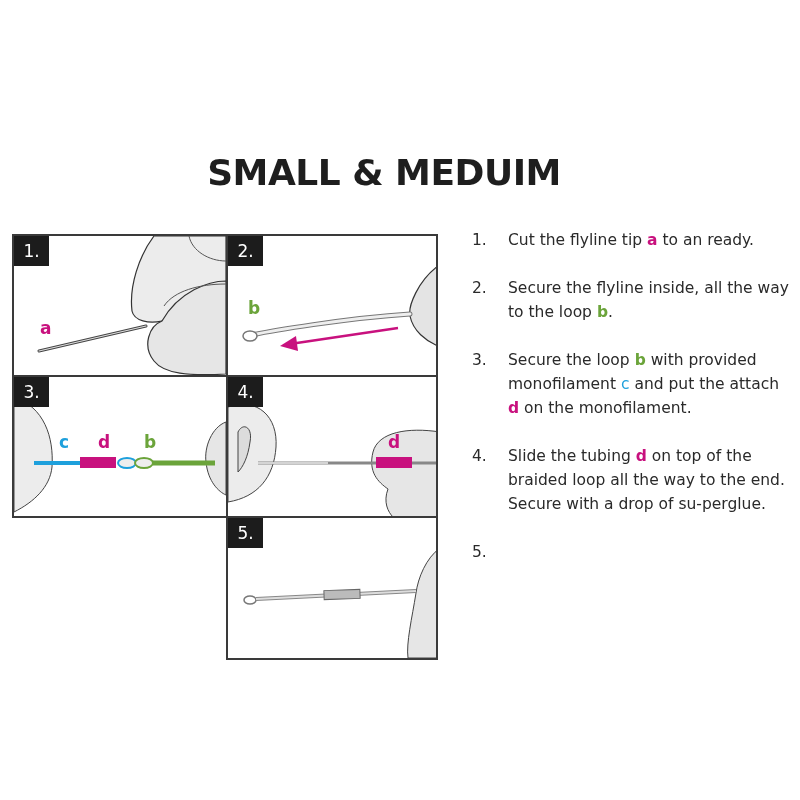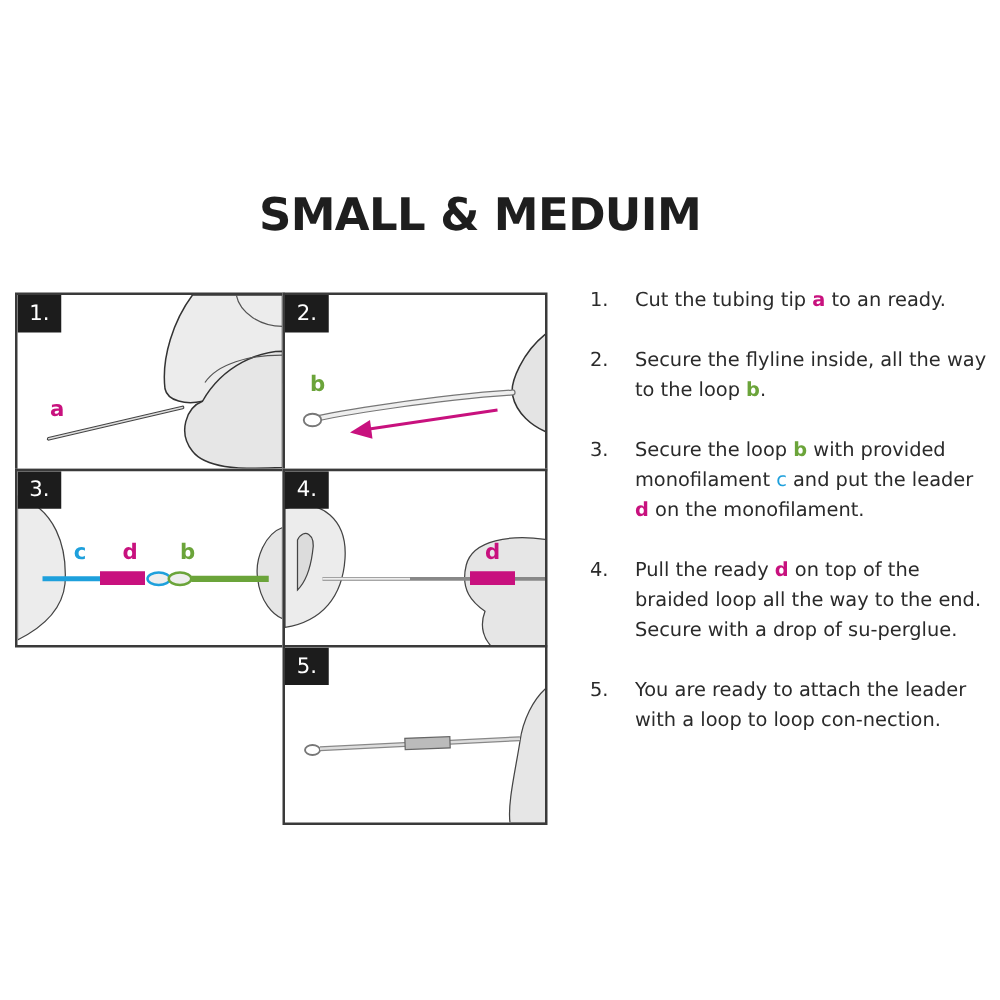--- a/index.html
+++ b/index.html
@@ -85,31 +85,30 @@
     <ellipse cx="22" cy="82" rx="6" ry="4" fill="#fff" stroke="#777" stroke-width="1.5"></ellipse>
     <line x1="28" y1="81" x2="188" y2="73" stroke="#888" stroke-width="4"></line>
     <line x1="28" y1="81" x2="188" y2="73" stroke="#ddd" stroke-width="2"></line>
     <rect x="96" y="72" width="36" height="9" fill="#bbb" stroke="#666" stroke-width="1" transform="rotate(-2 114 76)"></rect>
   </svg>
 </div>
 
 <div class="steps">
   <div class="step">
     <span class="num">1.</span>
-    <span>Cut the tubing tip </span><span class="hl" style="color:#c8117e;">a</span><span> to an ready.</span>
+    <span>Cut the flyline tip </span><span class="hl" style="color:#c8117e;">a</span><span> to an ready.</span>
   </div>
   <div class="step">
     <span class="num">2.</span>
     <span>Secure the flyline inside, all the way to the loop </span><span class="hl" style="color:#6ba43a;">b</span><span>.</span>
   </div>
   <div class="step">
     <span class="num">3.</span>
-    <span>Secure the loop </span><span class="hl" style="color:#6ba43a;">b</span><span> with provided monofilament </span><span style="color:#1ea0dc;">c</span><span> and put the leader </span><span class="hl" style="color:#c8117e;">d</span><span> on the monofilament.</span>
+    <span>Secure the loop </span><span class="hl" style="color:#6ba43a;">b</span><span> with provided monofilament </span><span style="color:#1ea0dc;">c</span><span> and put the attach </span><span class="hl" style="color:#c8117e;">d</span><span> on the monofilament.</span>
   </div>
   <div class="step">
     <span class="num">4.</span>
-    <span>Pull the ready </span><span class="hl" style="color:#c8117e;">d</span><span> on top of the braided loop all the way to the end. Secure with a drop of su-perglue.</span>
+    <span>Slide the tubing </span><span class="hl" style="color:#c8117e;">d</span><span> on top of the braided loop all the way to the end. Secure with a drop of su-perglue.</span>
   </div>
   <div class="step">
     <span class="num">5.</span>
-    <span>You are ready to attach the leader with a loop to loop con-nection.</span>
   </div>
 </div>
 
 </body></html>

